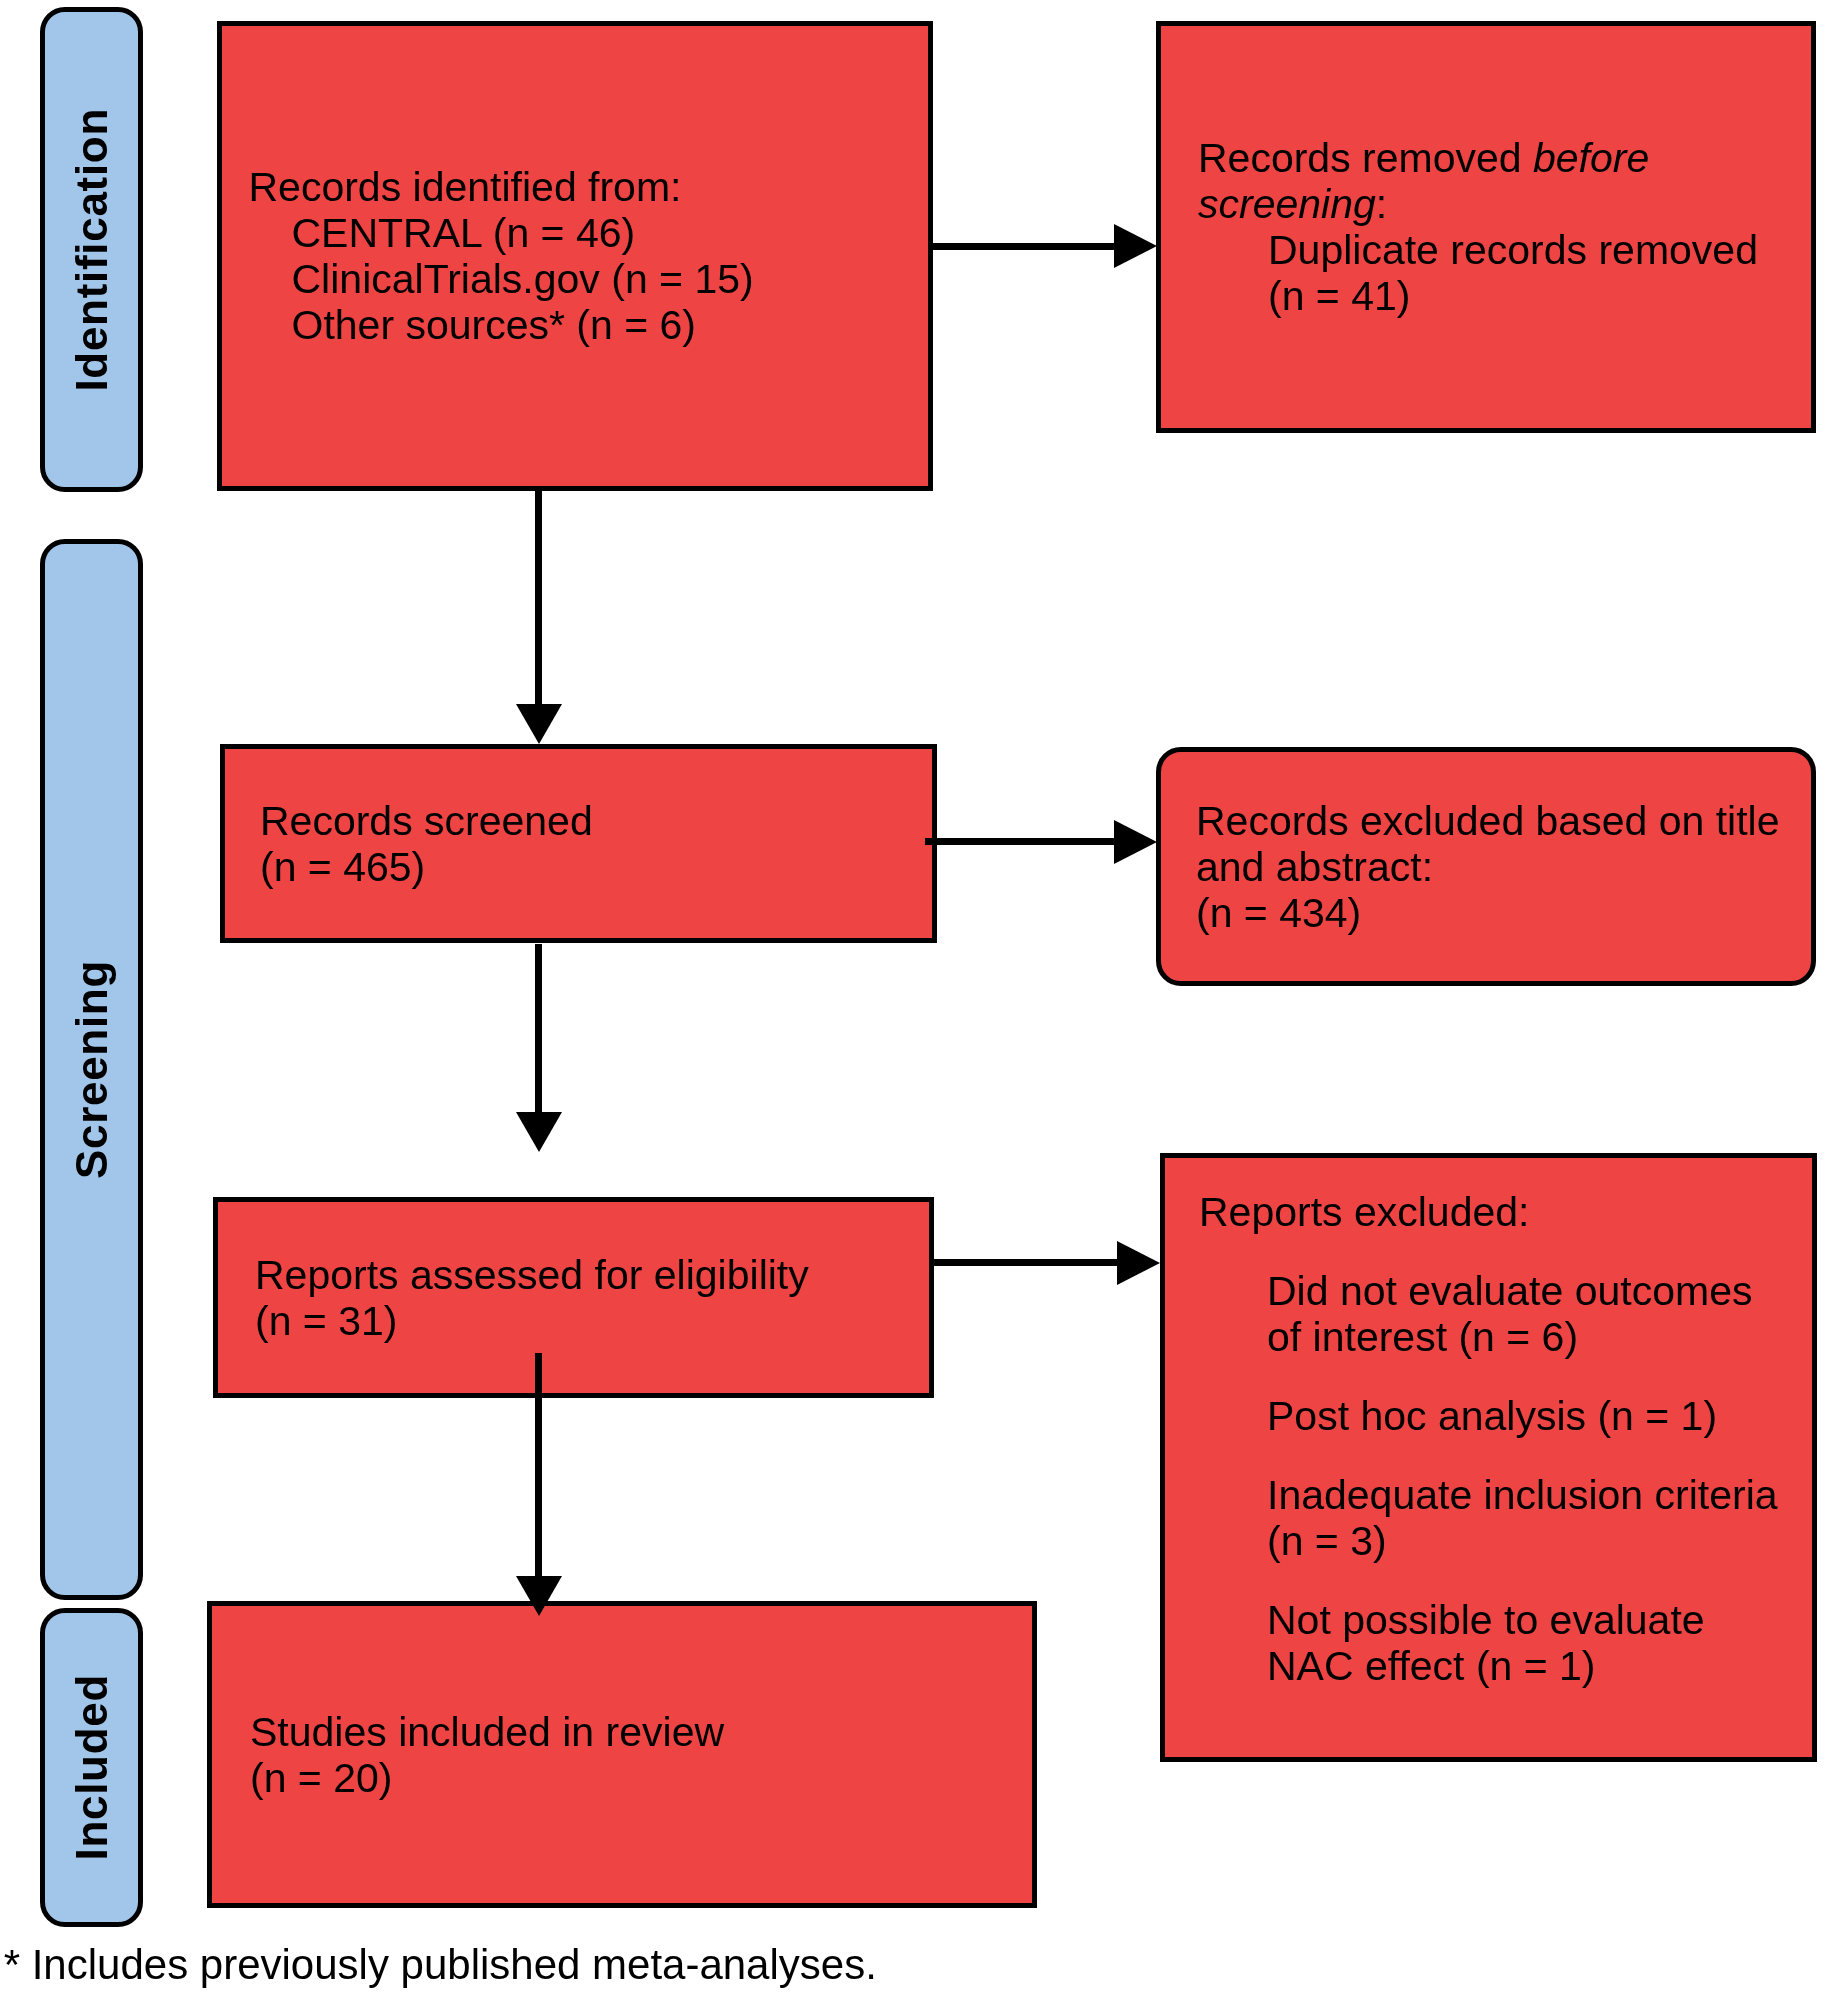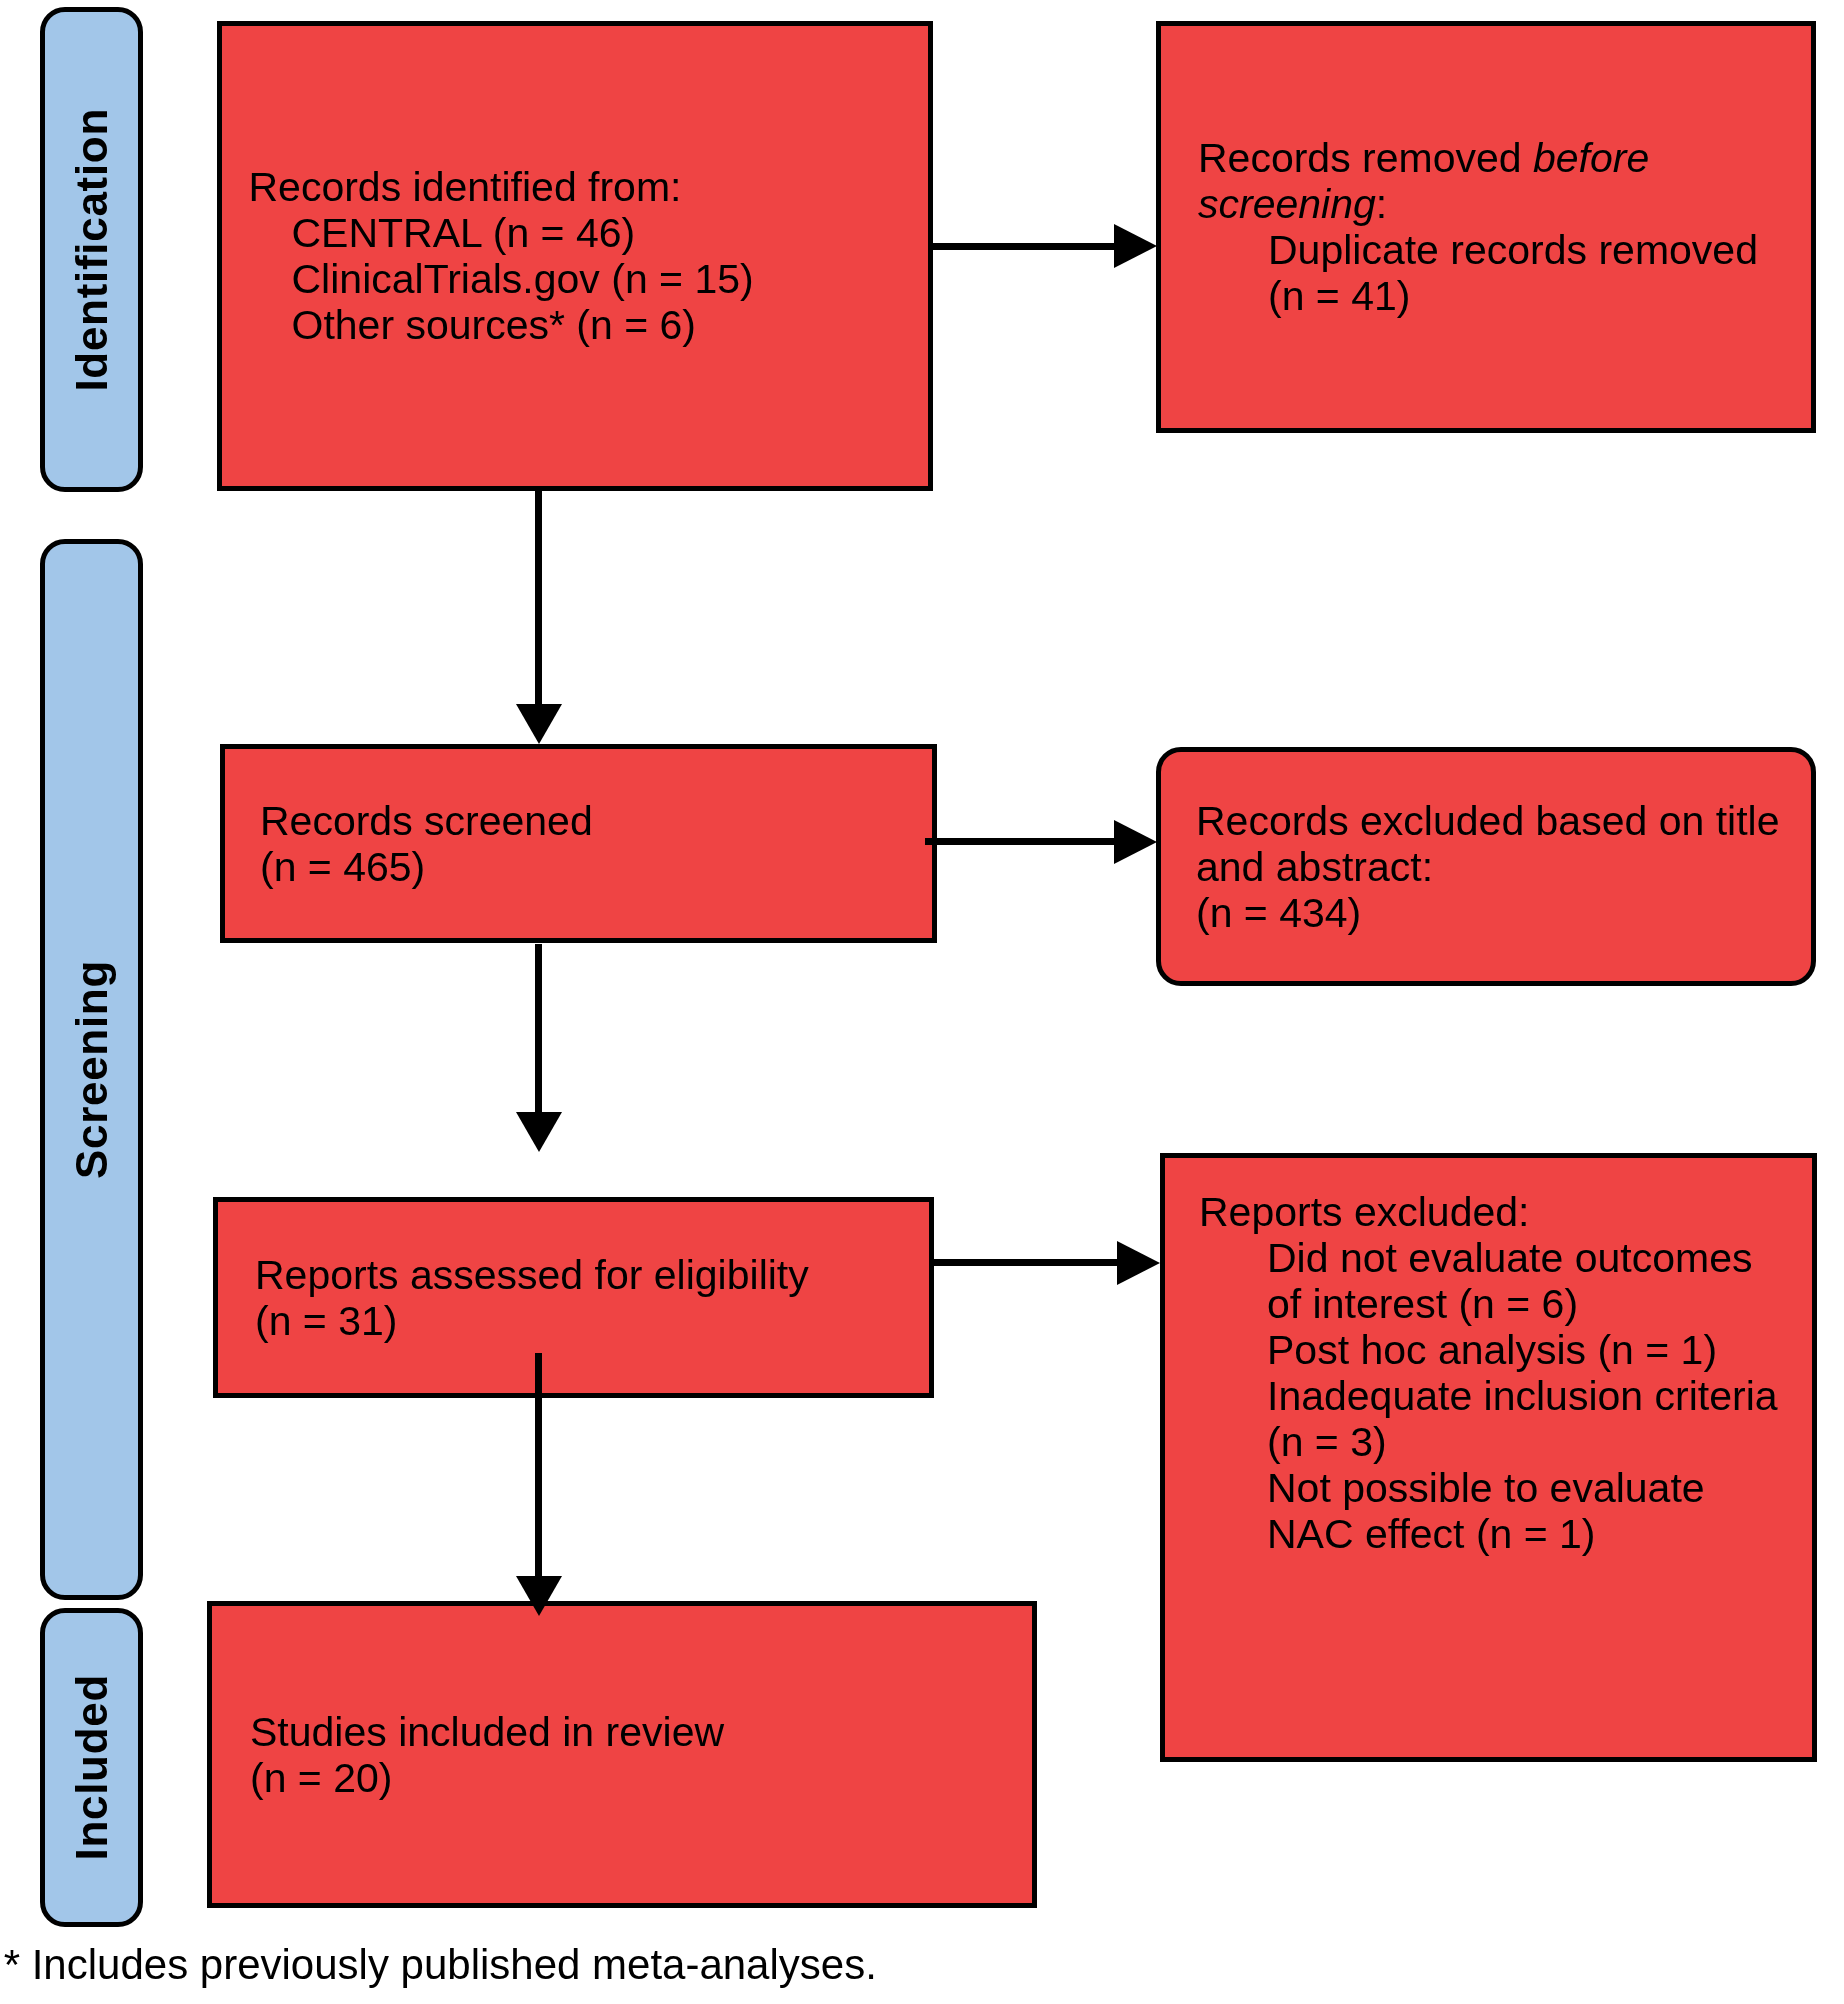--- a/index.html
+++ b/index.html
@@ -49,21 +49,21 @@
   .indent-a { padding-left: 43px; }
   .indent-b { padding-left: 70px; }
   .indent-f { padding-left: 68px; }
 
   .box-a { left: 217px;  top: 20.6px;   width: 716px; height: 470px; padding-left: 26.5px;  padding-right: 14.7px; }
   .box-b { left: 1156px; top: 20.6px;   width: 660px; height: 412px; padding-left: 37px;  padding-right: 7.4px; }
   .box-c { left: 220px;  top: 744px; width: 717px; height: 199px; padding-left: 35px;  padding-right: 14.7px; }
   .box-d { left: 1156px; top: 747px; width: 660px; height: 239px; padding-left: 35px;  padding-right: 29px; border-radius: 25px; }
   .box-e { left: 213px;  top: 1153px; width: 721px; height: 201px; padding-left: 37px;  padding-right: 7.4px; margin-top: 44px; }
   .box-f { left: 1160px; top: 1153px; width: 657px; height: 609px; padding-left: 34px;  padding-right: 19px;
-           justify-content: flex-start; padding-top: 31px; }
+           justify-content: flex-start; padding-top: 31px; gap: 33px; }
   .box-g { left: 207px;  top: 1601px; width: 830px; height: 307px; padding-left: 38px;  padding-right: 14.7px; }
 
   
   .harrow-line { position: absolute; height: 7.4px; background: var(--arrow-color, #000000); }
   .harrow-head { position: absolute; width: 0; height: 0;
                  border-top: 22px solid transparent; border-bottom: 22px solid transparent;
                  border-left: 43px solid var(--arrow-color, #000000); }
   .varrow-line { position: absolute; width: 7.4px; background: var(--arrow-color, #000000); }
   .varrow-head { position: absolute; width: 0; height: 0;
                  border-left: 23.5px solid transparent; border-right: 23.5px solid transparent;

